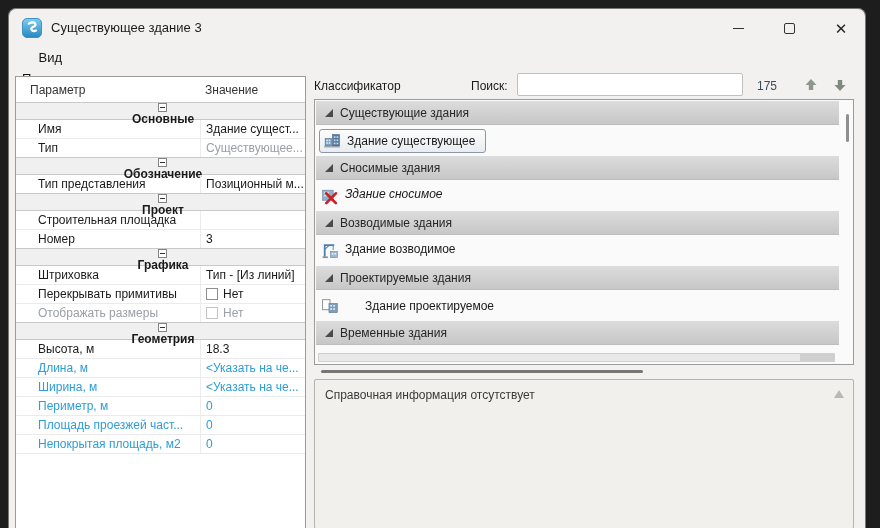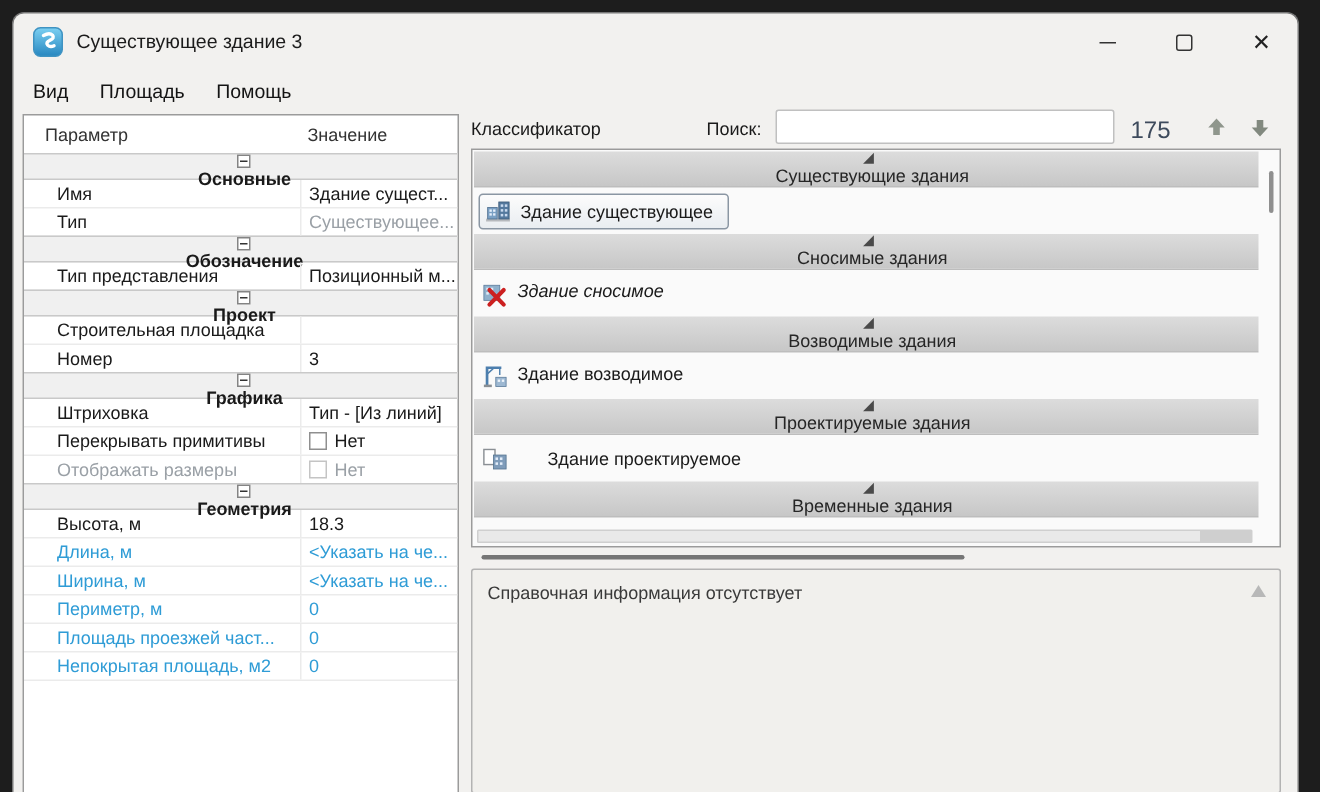--- a/index.html
+++ b/index.html
@@ -14,21 +14,21 @@
   
   .titlebar { position:absolute; left:0; top:0; right:0; height:38px; }
   .app-icon { position:absolute; left:13px; top:9px; width:20px; height:20px; }
   .title-text { position:absolute; left:42px; top:0; line-height:38px; font-size:13px; color:#1b1b1b; }
   .cap-btn { position:absolute; top:0; width:48px; height:38px; display:flex; align-items:center; justify-content:center; color:#333; }
   .cap-min { left:705px; } .cap-max { left:756px; } .cap-close { left:808px; }
   .glyph-min { width:11px; height:0; border-top:1.4px solid #333; display:block; }
   .glyph-max { width:11px; height:11px; border:1.4px solid #333; border-radius:2px; display:block; }
   .glyph-close { font-size:15px; line-height:1; color:#222; }
   
-  .menubar { position:absolute; left:6px; top:38px; height:26px; display:flex; align-items:center; }
+  .menubar { position:absolute; left:6px; top:38px; height:26px; display:flex; align-items:center;flex-direction:column; }
   .menu-item { padding:3px 7px; font-size:13px; color:#141414; margin-right:7px; }
   
   .propgrid {
     position:absolute; left:6px; top:67px; width:291px; height:453px;
     background:#fff; border:1px solid #9b9b9b; overflow:hidden;
   }
   .pg-header { display:flex; height:26px; align-items:center; border-bottom:1px solid #cfcfcf; color:#333; }
   .pg-header .h1 { width:184px; padding-left:14px; }
   .pg-header .h2 { flex:1; padding-left:5px; }
   .pg-group {
@@ -45,32 +45,32 @@
   .muted { color:#9aa0a6; }
   .link  { color:#2f9cd6; }
   .cb { width:12px; height:12px; border:1px solid #8f8f8f; background:#fff; display:inline-flex; align-items:center; justify-content:center; margin-right:5px; flex:none; }
   .cb.disabled { border-color:#c4c4c4; }
   
   .cls-title   { position:absolute; left:305px; top:70px; font-size:12px; }
   .search-label{ position:absolute; left:462px; top:70px; font-size:12px; }
   .search-input{ position:absolute; left:508px; top:64px; width:226px; height:23px;
                  border:1px solid #c0c0c0; border-radius:2px; background:#fff; padding:0 6px; font-size:12px;
                  font-family:"Liberation Sans", sans-serif; }
-  .result-count{ position:absolute; left:740px; top:70px; width:36px; text-align:center; color:#3d4a5c; font-size:16px; }
+  .result-count{ position:absolute; left:740px; top:70px; width:36px; text-align:center; color:#3d4a5c; font-size:12px; }
   .nav-arrow { position:absolute; top:68px; width:16px; height:16px; }
   .arrow-up   { left:794px; } .arrow-down { left:823px; }
   
   .clslist {
     position:absolute; left:305px; top:90px; width:540px; height:266px;
     background:#fafafa; border:1px solid #9b9b9b; overflow:hidden;
   }
   .cls-group {
     height:24px; margin:1px 14px 2px 1px; padding-left:8px;
     background:linear-gradient(#dcdcdc,#c7c7c7); border-bottom:1px solid #bdbdbd;
-    display:flex; align-items:center; color:#262626;flex-direction:column;
+    display:flex; align-items:center; color:#262626;
   }
   .cls-group svg { margin-right:6px; }
   .cls-item { height:28px; display:flex; align-items:center; padding-left:4px; }
   .cls-item .ic { width:18px; height:18px; margin-right:6px; flex:none; }
   .cls-item .sel-wrap {
     display:inline-flex; align-items:center; border:1px solid #8a96a3; border-radius:3px;
     background:linear-gradient(#fcfcfc,#e9edf1); padding:2px 10px 2px 3px;
   }
   .cls-item .sel-wrap .ic { margin-right:6px; }
   .list-hscroll { position:absolute; left:3px; right:18px; bottom:2px; height:9px; background:#cfcfcf; border-radius:1px; }

